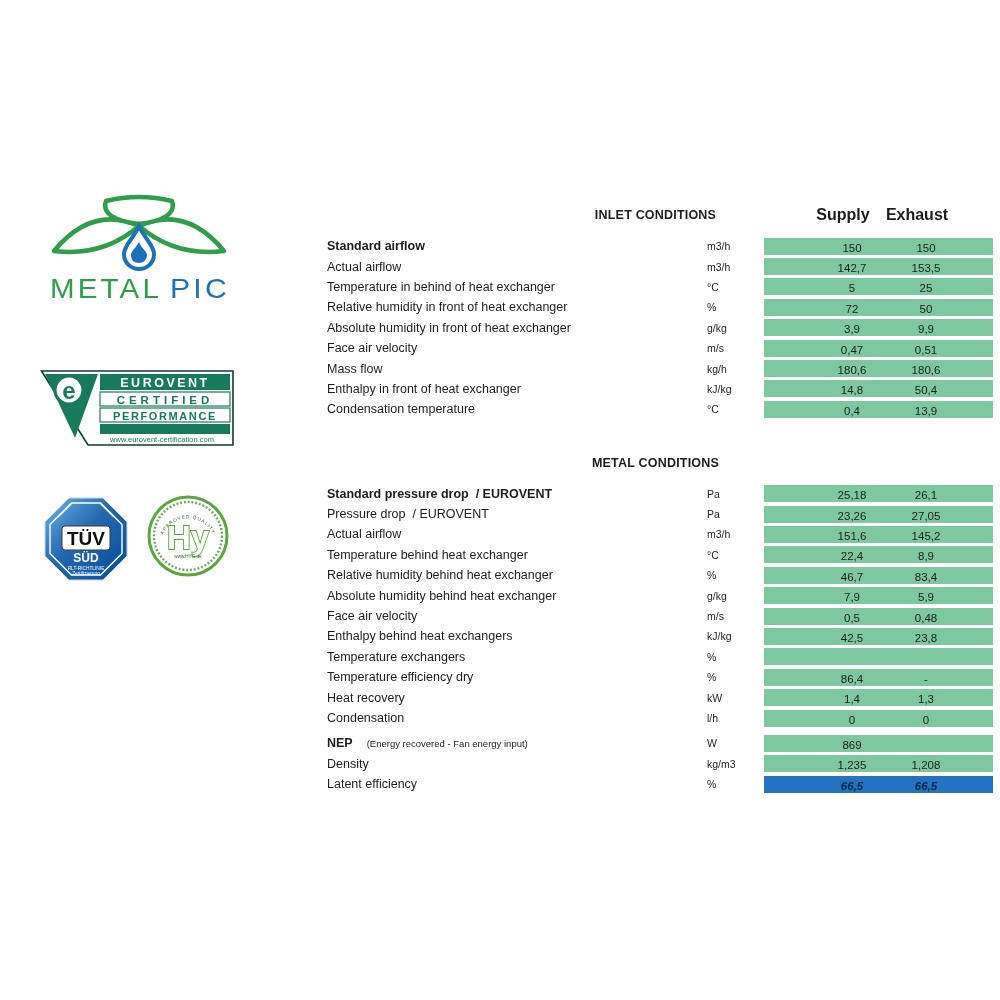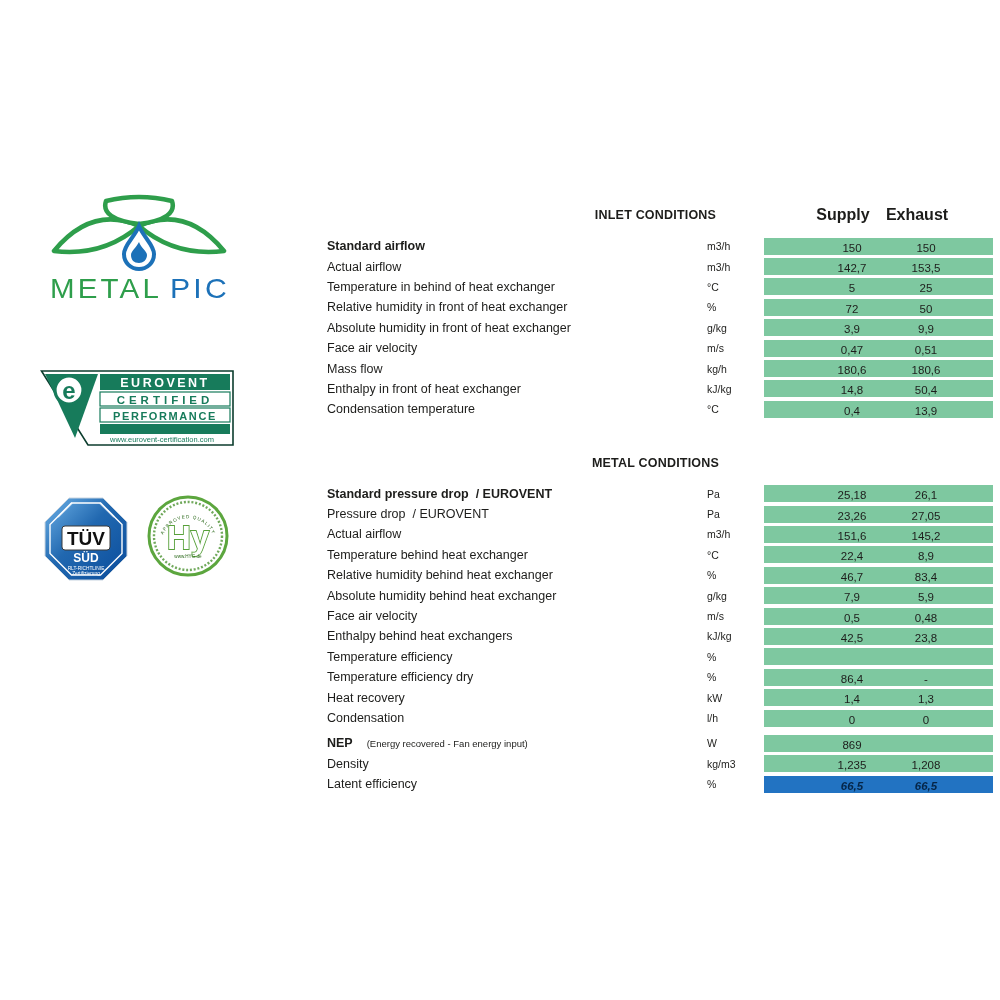--- a/index.html
+++ b/index.html
@@ -239,21 +239,21 @@
         </div>
         <div class="row">
           <div class="lbl">Enthalpy behind heat exchangers</div>
           <div class="unit">kJ/kg</div>
           <div class="bar">
             <span class="val supply">42,5</span>
             <span class="val exhaust">23,8</span>
           </div>
         </div>
         <div class="row">
-          <div class="lbl">Temperature efficiency</div>
+          <div class="lbl">Temperature exchangers</div>
           <div class="unit">%</div>
           <div class="bar"></div>
         </div>
         <div class="row">
           <div class="lbl">Temperature efficiency dry</div>
           <div class="unit">%</div>
           <div class="bar">
             <span class="val supply">86,4</span>
             <span class="val exhaust">-</span>
           </div>

